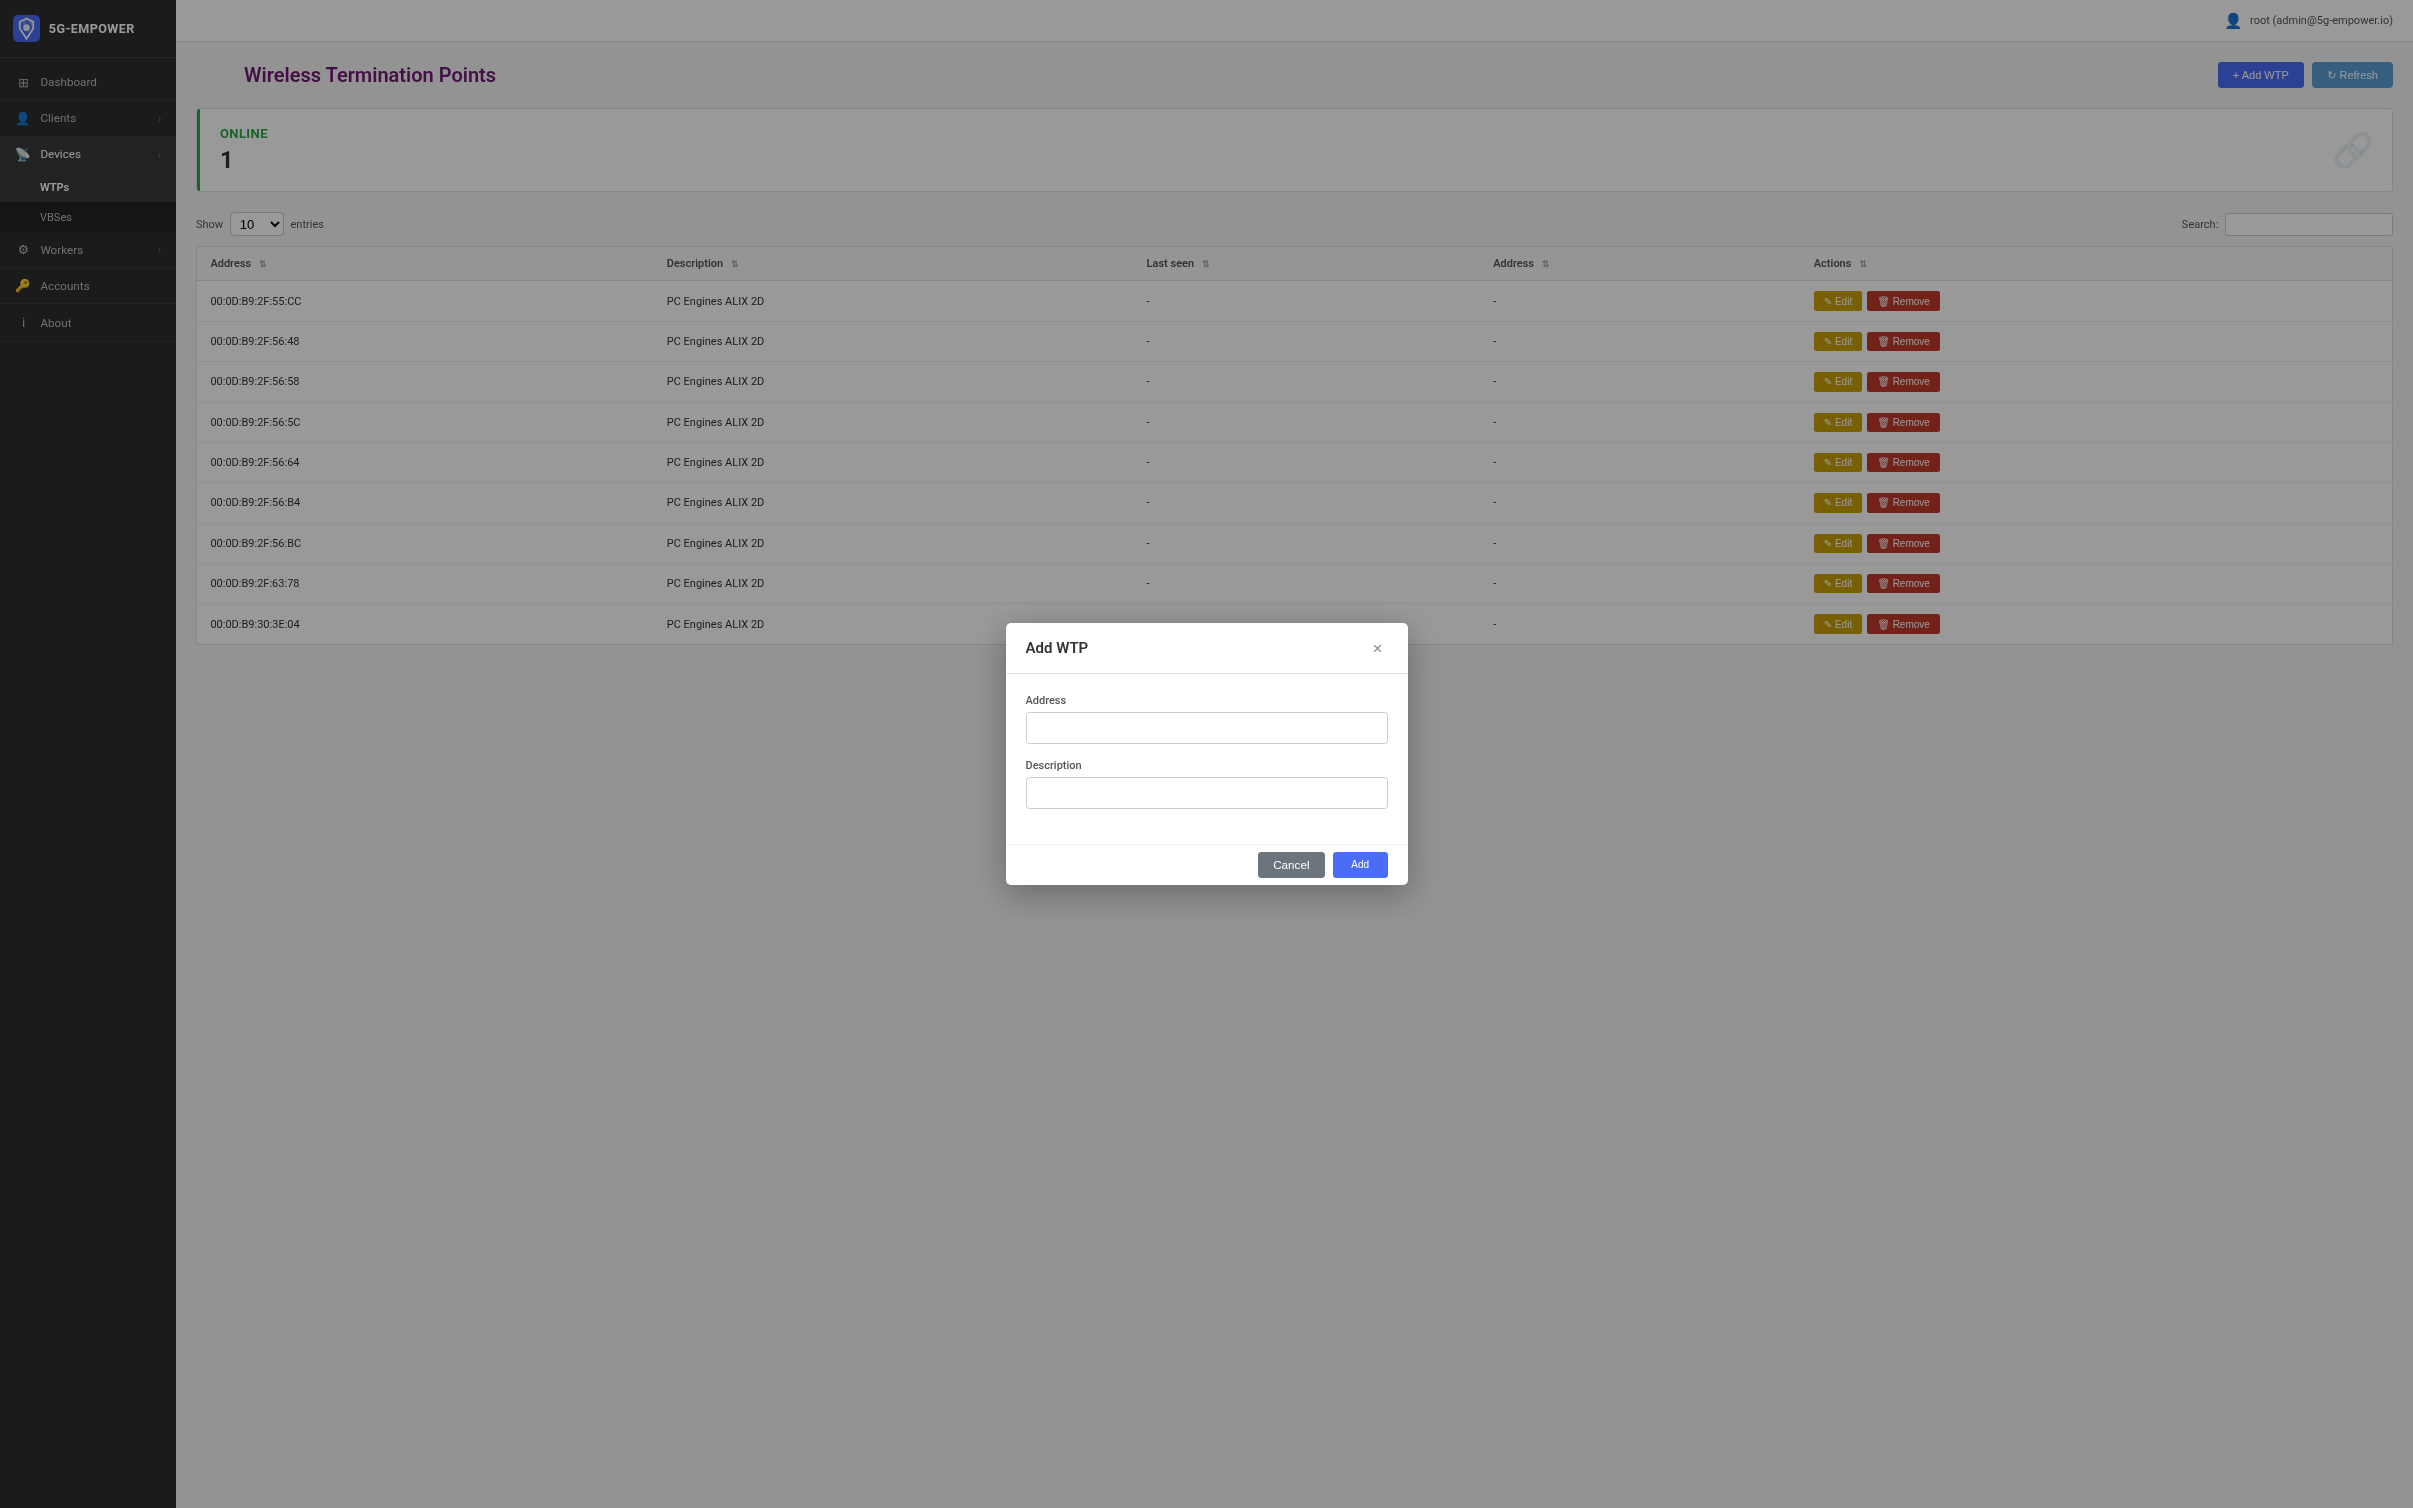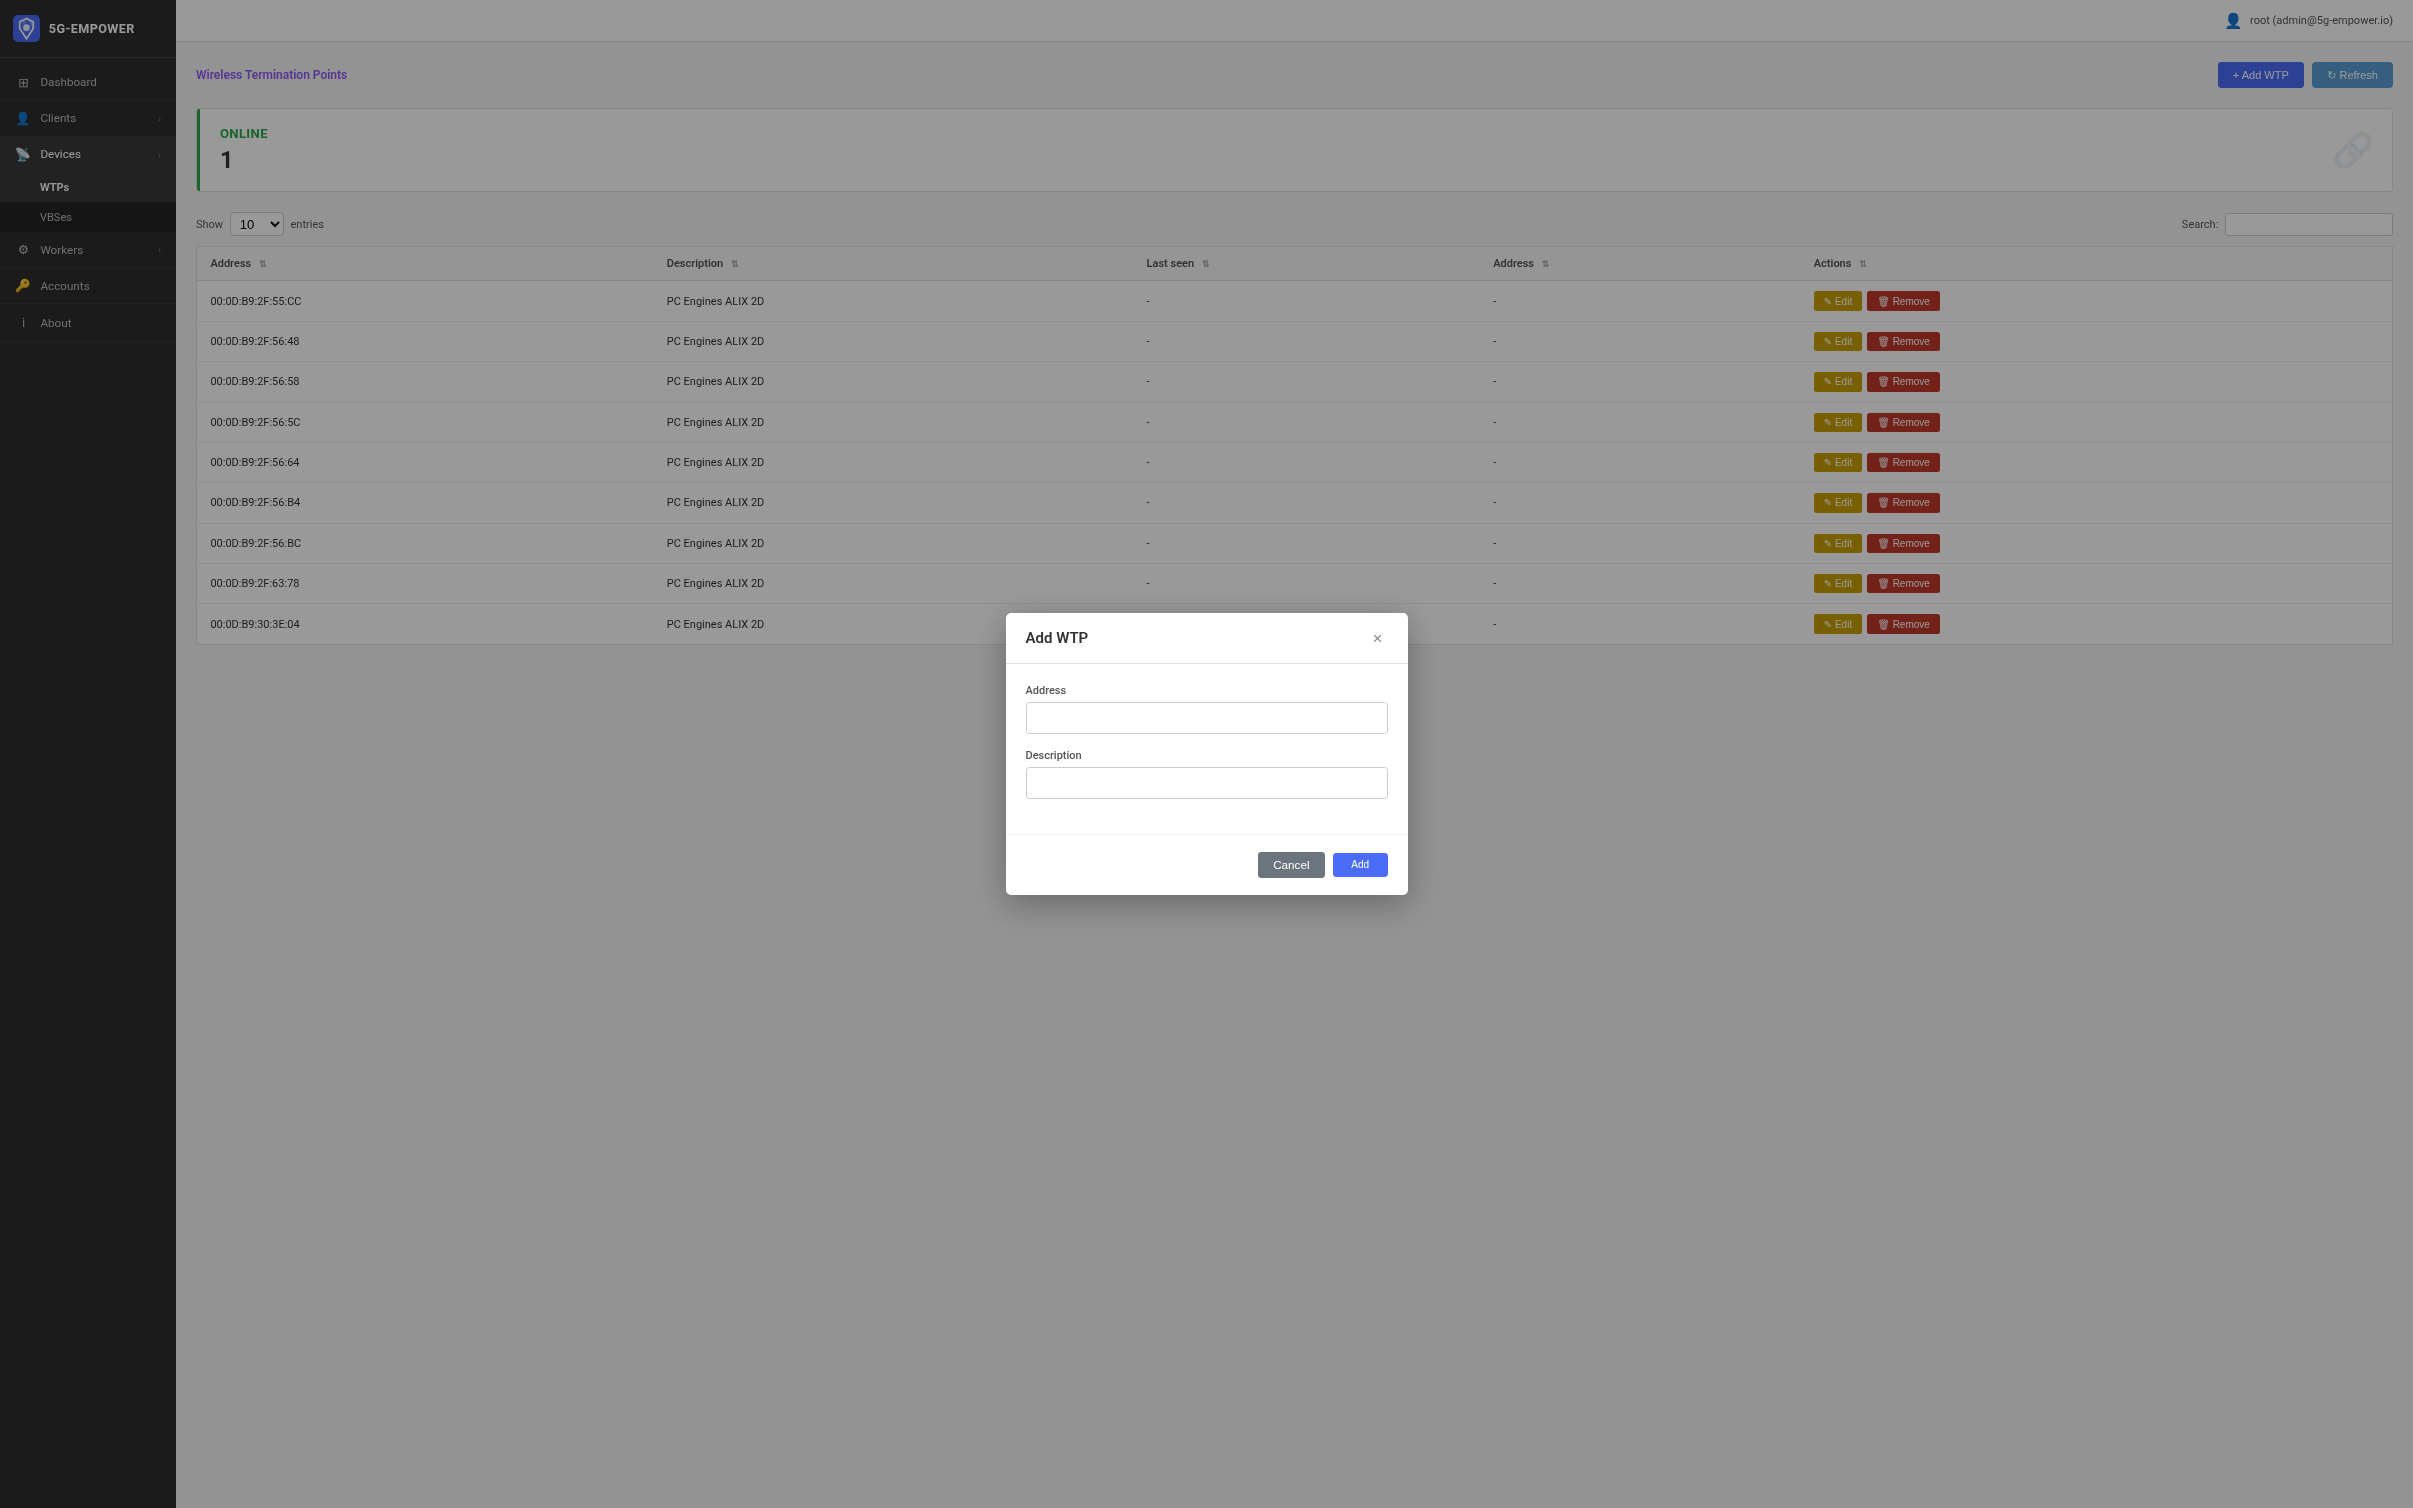--- a/index.html
+++ b/index.html
@@ -94,23 +94,24 @@
       position: relative;
     }
 
     .page-header {
       display: flex;
       align-items: center;
       justify-content: space-between;
       margin-bottom: 20px;
     }
     .page-title {
-      font-size: 12px;
+      font-size: 20px;
       font-weight: 600;
-      color: #8b5cf6;
+      color: #701a75;
+      margin-left: 48px;
     }
     .header-buttons { display: flex; gap: 8.4px; }
     .btn-primary {
       background: #4a6cf7;
       color: #fff;
       border: none;
       padding: 6.7px 15px;
       border-radius: 3.4px;
       cursor: pointer;
       font-size: 11px;
@@ -298,23 +299,22 @@
       border-radius: 3.4px;
       padding: 8.4px 10px;
       font-size: 11.7px;
       outline: none;
       transition: border-color 0.2s;
     }
     .modal-footer {
       display: flex;
       justify-content: flex-end;
       gap: 8.4px;
-      padding: 17px 20px;
+      padding: 7px 20px;
       border-top: 0.8px solid #f0f0f0;
-      align-items: center;
     }
     .btn-cancel {
       background: #6c757d;
       color: #fff;
       border: none;
       padding: 6.7px 15px;
       border-radius: 3.4px;
       cursor: pointer;
       font-size: 11.7px;
     }

